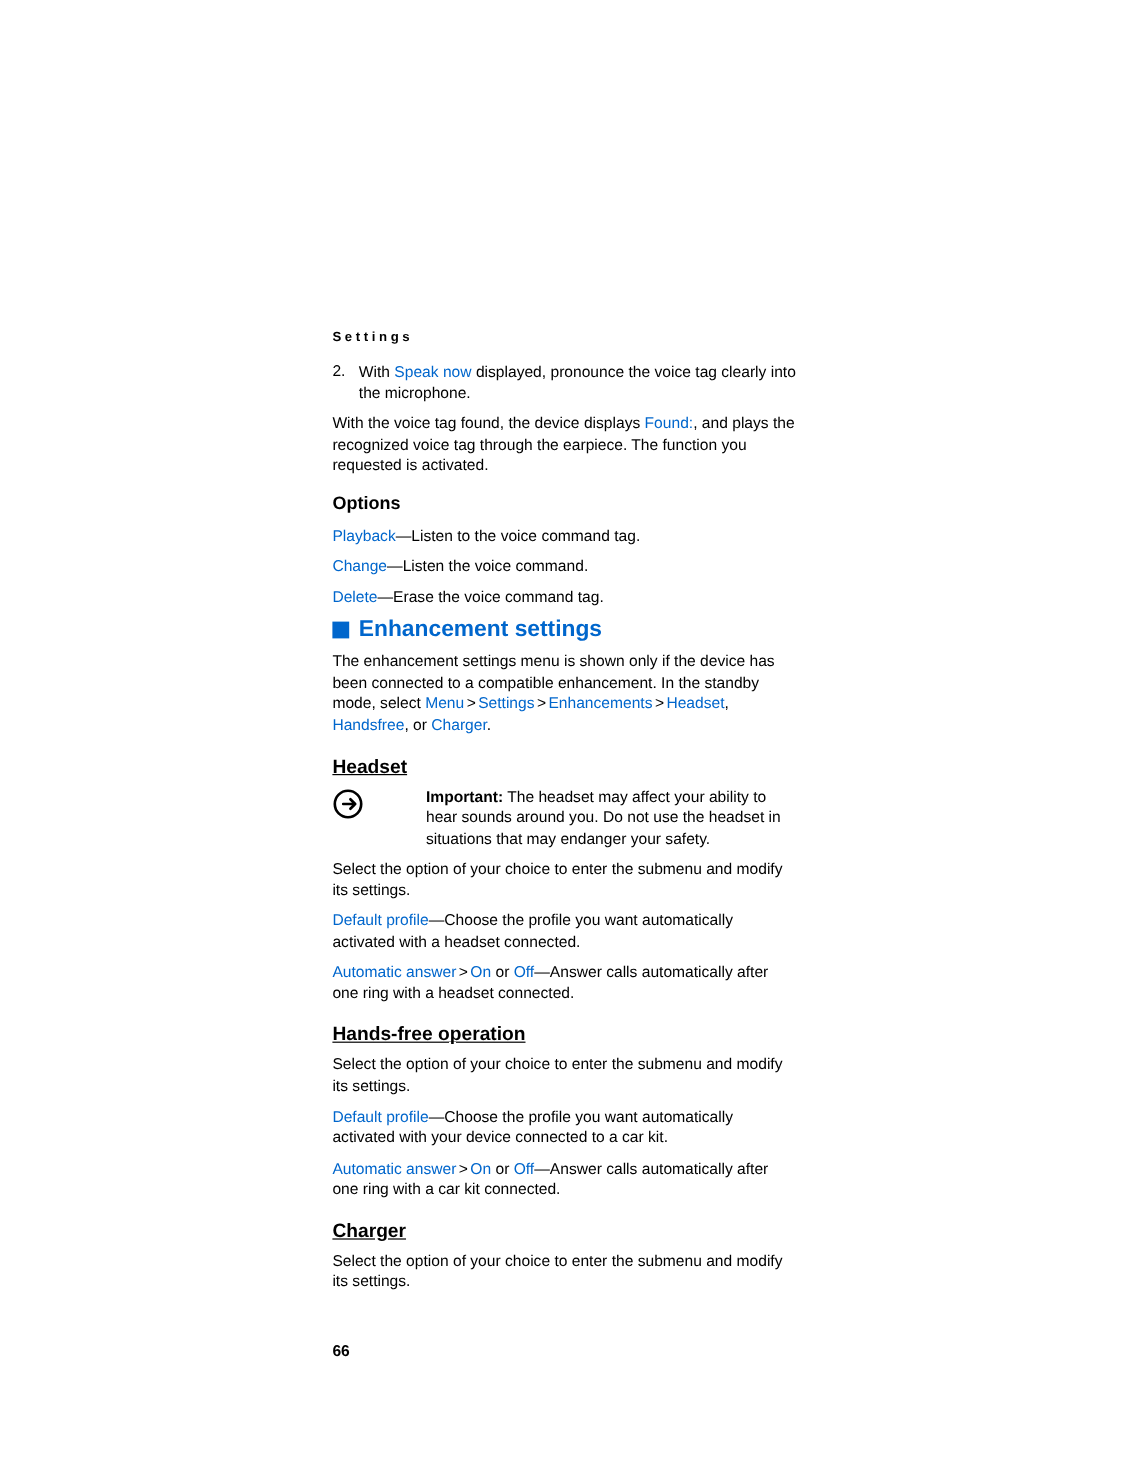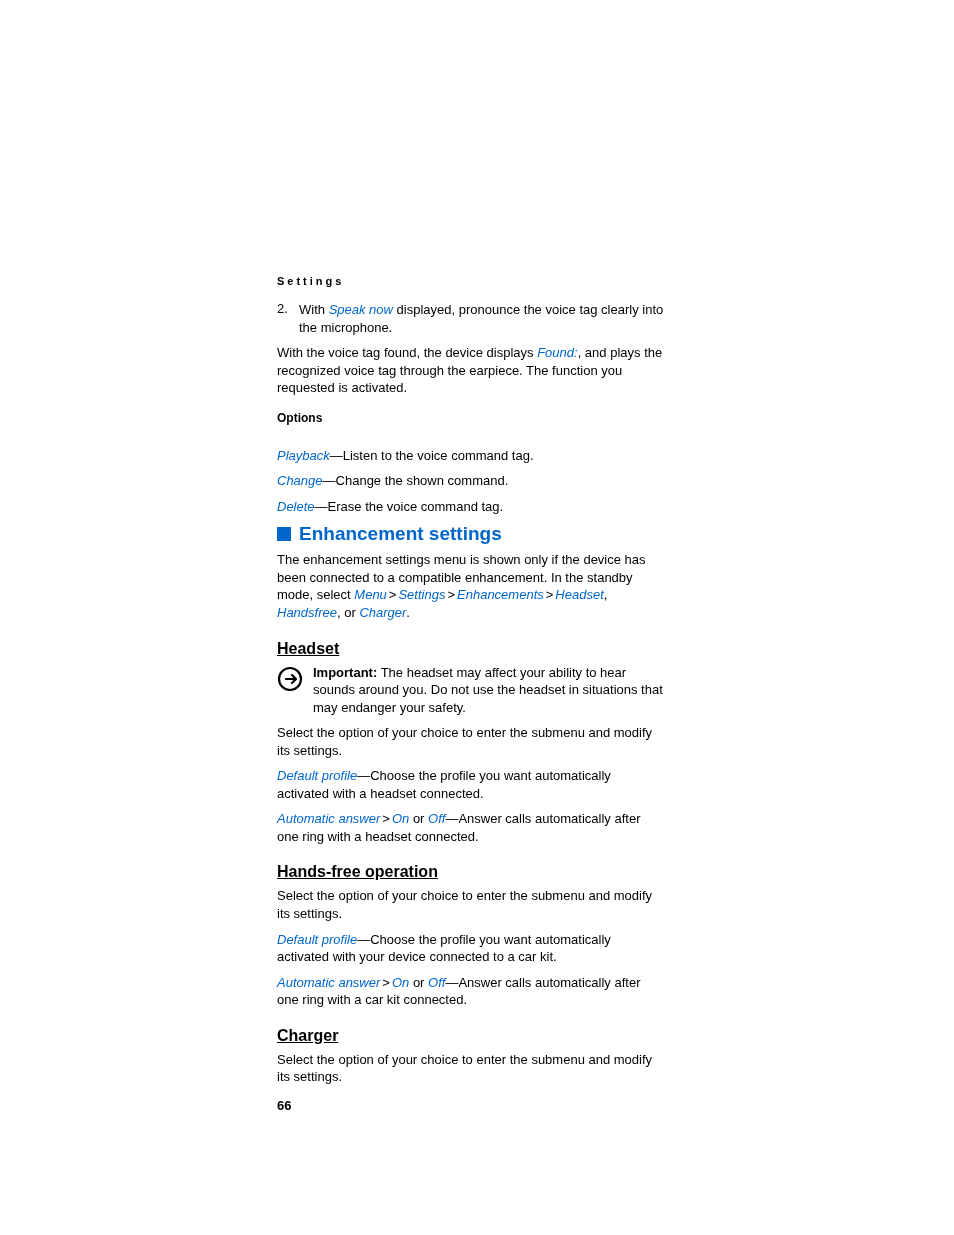--- a/index.html
+++ b/index.html
@@ -32,27 +32,26 @@
     font-size: 13px;
     width: 22px;
     flex-shrink: 0;
   }
   .step-body {
     font-size: 13px;
     line-height: 1.35;
   }
   .ui-term {
     color: #0066cc;
-    font-style: italic;
   }
   .h3 {
-    font-size: 12px;
+    font-size: 15px;
     font-weight: bold;
     margin-top: 14px;
-    margin-bottom: 22px;
+    margin-bottom: 10px;
   }
   .section-row {
     display: flex;
     align-items: center;
     margin-bottom: 6px;
   }
   .section-bullet {
     width: 14px;
     height: 14px;
     background: #0066cc;
@@ -76,25 +75,26 @@
     margin-bottom: 8px;
   }
   .important-icon {
     flex-shrink: 0;
     margin-right: 10px;
     margin-top: 2px;
   }
   .important-body {
     font-size: 13px;
     line-height: 1.35;
+    margin-left: 42px;
   }
   .pagenum {
     font-size: 13px;
     font-weight: bold;
-    margin-top: 12px;
+    margin-top: 41px;
   }
   .gt {
     margin: 0 2px;
   }
 </style>
 </head>
 <body>
 
 <div class="page">
 
@@ -106,21 +106,21 @@
       <span>With </span><span class="ui-term">Speak now</span><span> displayed, pronounce the voice tag clearly into the microphone.</span>
     </div>
   </div>
 
   <p>
     <span>With the voice tag found, the device displays </span><span class="ui-term">Found:</span><span>, and plays the recognized voice tag through the earpiece. The function you requested is activated.</span>
   </p>
 
   <div class="h3">Options</div>
   <p><span class="ui-term">Playback</span><span>—Listen to the voice command tag.</span></p>
-  <p><span class="ui-term">Change</span><span>—Change the shown command.</span></p>
+  <p><span class="ui-term">Change</span><span>—Listen the voice command.</span></p>
   <p><span class="ui-term">Delete</span><span>—Erase the voice command tag.</span></p>
 
   <div class="section-row">
     <div class="section-bullet"></div>
     <div class="section-title">Enhancement settings</div>
   </div>
 
   <p>
     <span>The enhancement settings menu is shown only if the device has been connected to a compatible enhancement. In the standby mode, select </span><span class="ui-term">Menu</span><span class="gt">&gt;</span><span class="ui-term">Settings</span><span class="gt">&gt;</span><span class="ui-term">Enhancements</span><span class="gt">&gt;</span><span class="ui-term">Headset</span><span>, </span><span class="ui-term">Handsfree</span><span>, or </span><span class="ui-term">Charger</span><span>.</span>
   </p>

